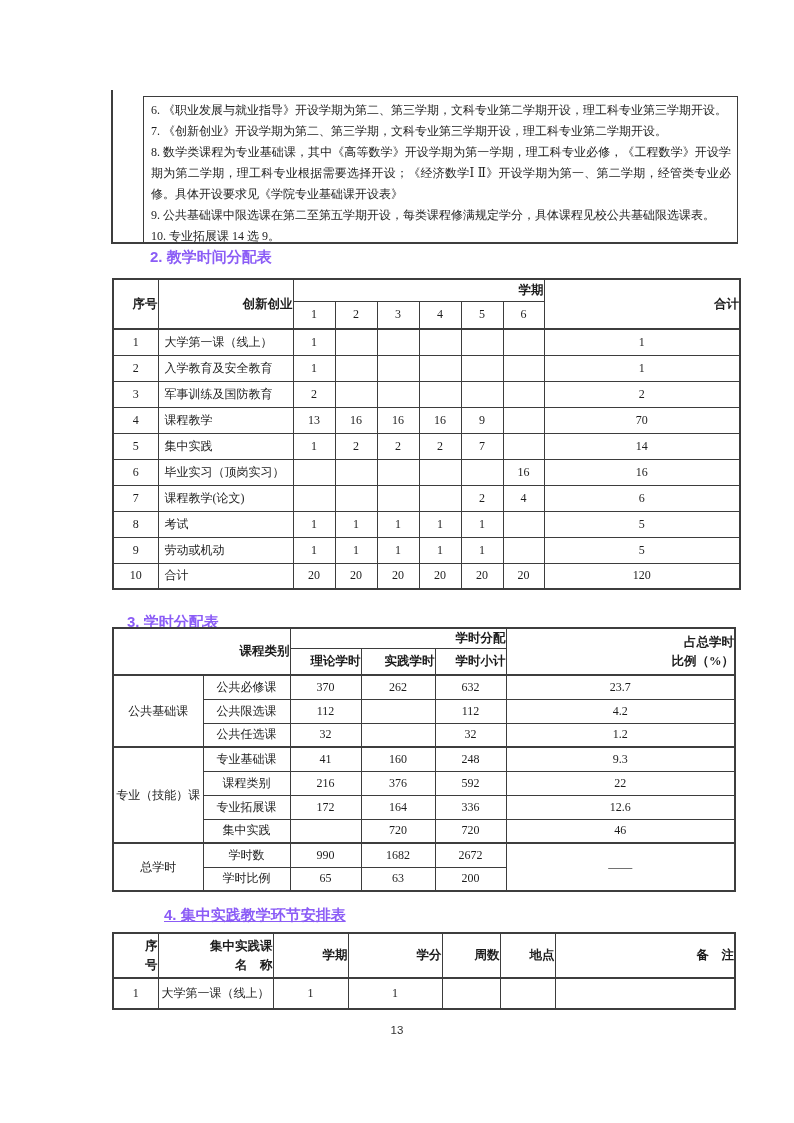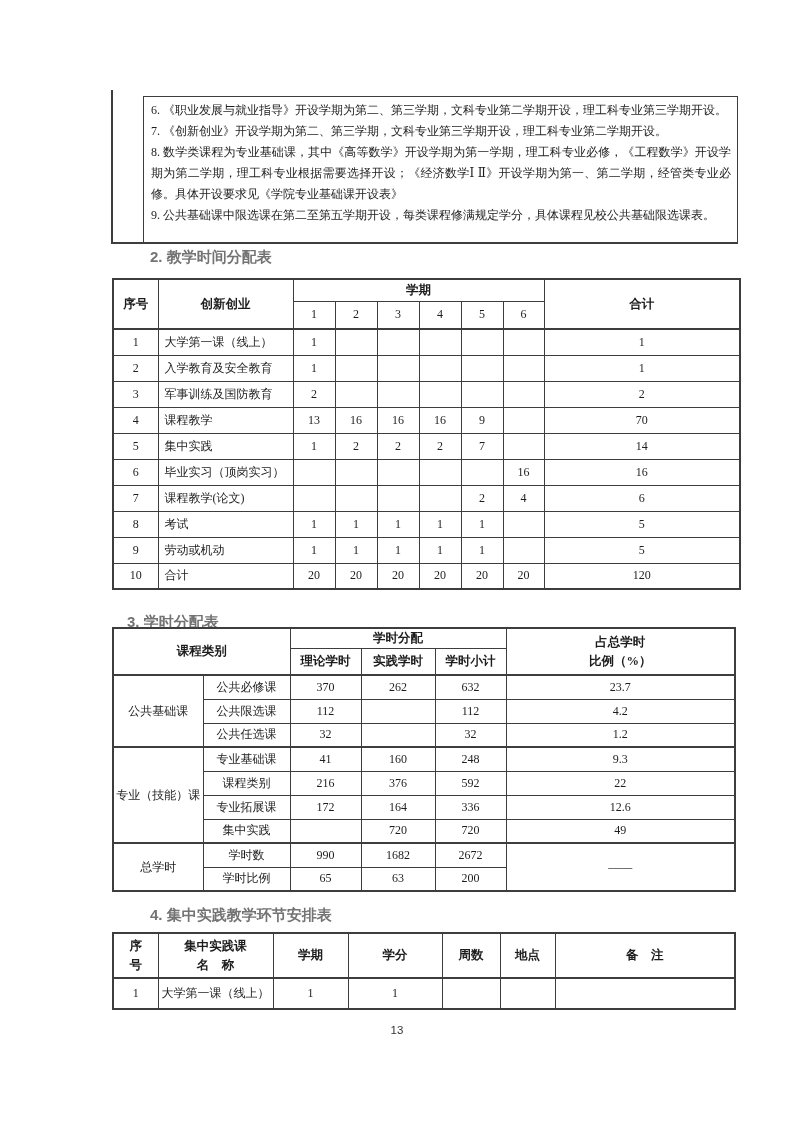--- a/index.html
+++ b/index.html
@@ -9,32 +9,32 @@
   
   .notes-outer{position:absolute;left:111px;top:90px;width:627px;height:154px;
                border-left:2px solid #3d3d3d;border-bottom:2px solid #3d3d3d;box-sizing:border-box;}
   .notes-box{position:absolute;left:30px;top:6px;right:0;bottom:0;
              border:1.5px solid #3d3d3d;border-bottom:none;box-sizing:border-box;
              padding:3px 6px 0 7px;font-size:12px;line-height:21px;text-align:justify;}
   .notes-box p{margin:0;}
 
   
   .sec-h{position:absolute;font-family:"Liberation Sans","DejaVu Sans",sans-serif;
-         font-weight:bold;font-size:15px;color:#737373;white-space:nowrap;}
+         font-weight:bold;font-size:15px;color:#8b5cf6;white-space:nowrap;}
   #h2x{left:150px;top:248px;}
   #h3x{left:127px;top:613px;}
-  #h4x{left:150px;top:906px;}
+  #h4x{left:164px;top:906px;text-decoration:underline;}
 
   
   table{border-collapse:collapse;table-layout:fixed;position:absolute;
         border:2px solid #3d3d3d;background:#fff;}
   th,td{border:1px solid #3d3d3d;text-align:center;vertical-align:middle;
         font-size:12px;font-weight:normal;padding:0;overflow:hidden;
         font-family:"Liberation Serif","DejaVu Serif",serif;color:#1d1d1d;}
-  th{font-weight:bold;font-size:12.5px;}
+  th{font-weight:bold;font-size:12.5px;text-align:right;}
   .lft{text-align:left;padding-left:6px;}
   .sep td{border-top:2px solid #3d3d3d;}
 
   #t2{left:112px;top:278px;width:627px;}
   #t2 tr.h1{height:22px;} #t2 tr.h2{height:28px;} #t2 tr.dr{height:26px;}
 
   #t3{left:112px;top:627px;width:623px;}
   #t3 tr.h1{height:20px;} #t3 tr.h2{height:27px;} #t3 tr.dr{height:24px;}
 
   #t4{left:112px;top:932px;width:623px;}
@@ -48,20 +48,21 @@
 <body>
 
 <div class="page">
 
   <div class="notes-outer">
     <div class="notes-box">
       <p>6. 《职业发展与就业指导》开设学期为第二、第三学期，文科专业第二学期开设，理工科专业第三学期开设。</p>
       <p>7. 《创新创业》开设学期为第二、第三学期，文科专业第三学期开设，理工科专业第二学期开设。</p>
       <p>8. 数学类课程为专业基础课，其中《高等数学》开设学期为第一学期，理工科专业必修，《工程数学》开设学期为第二学期，理工科专业根据需要选择开设；《经济数学Ⅰ Ⅱ》开设学期为第一、第二学期，经管类专业必修。具体开设要求见《学院专业基础课开设表》</p>
       <p>9. 公共基础课中限选课在第二至第五学期开设，每类课程修满规定学分，具体课程见校公共基础限选课表。</p>
+      <p>10. 专业拓展课 14 选 9。</p>
     </div>
   </div>
 
   <div id="h2x" class="sec-h">2. 教学时间分配表</div>
 
   <table id="t2">
     <colgroup>
       <col style="width:45px">
         <col style="width:135px">
       <col style="width:42px">
@@ -267,21 +268,21 @@
       <td>172</td>
       <td>164</td>
       <td>336</td>
       <td>12.6</td>
     </tr>
     <tr class="dr">
       <td>集中实践</td>
       <td></td>
       <td>720</td>
       <td>720</td>
-      <td>49</td>
+      <td>46</td>
     </tr>
     <tr class="dr sep">
       <td rowspan="2">总学时</td>
       <td>学时数</td>
       <td>990</td>
       <td>1682</td>
       <td>2672</td>
       <td rowspan="2">——</td>
     </tr>
     <tr class="dr">

